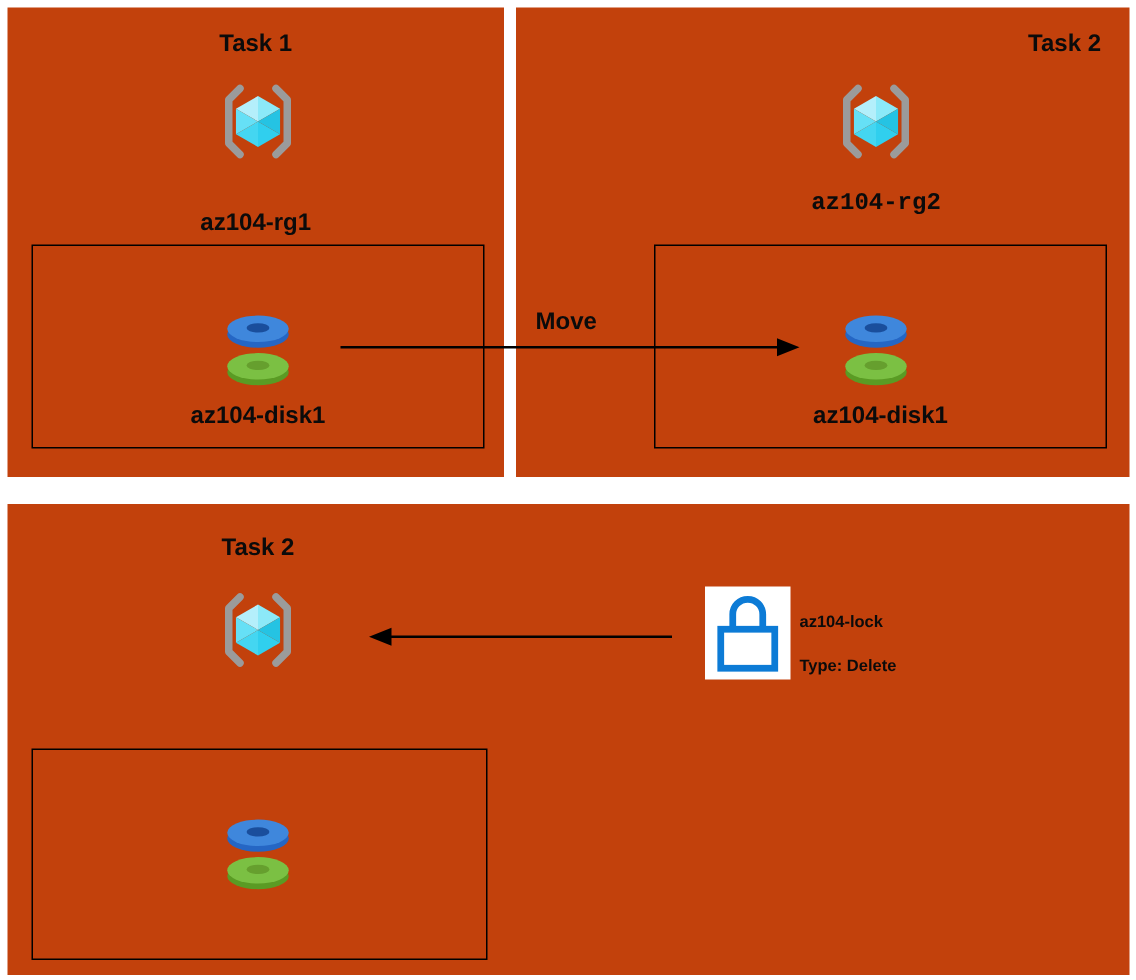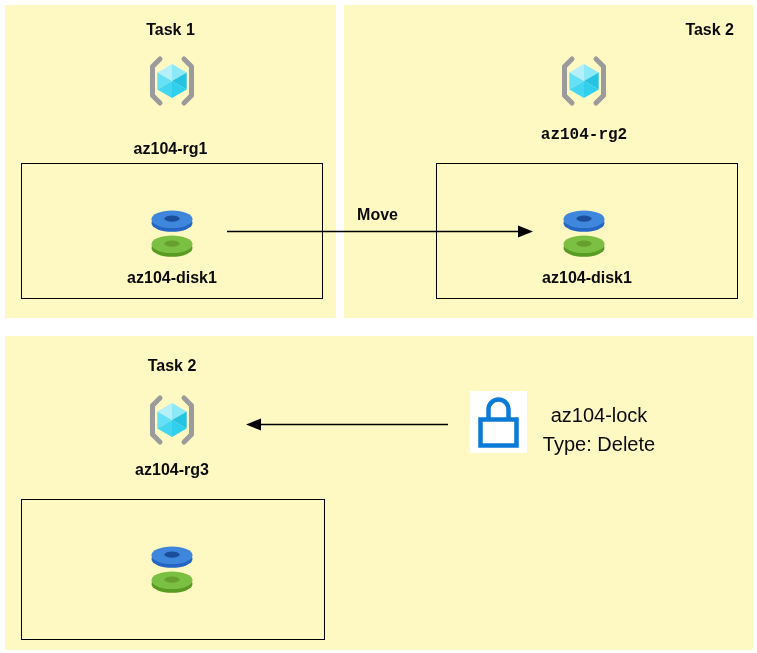--- a/index.html
+++ b/index.html
@@ -7,21 +7,21 @@
     position: relative;
     width: 757px;
     height: 653px;
     background: #ffffff;
     font-family: "Liberation Sans", sans-serif;
     color: #0b0b0b;
     overflow: hidden;
   }
   .panel {
     position: absolute;
-    background: #fef9c3;
+    background: #c2410c;
   }
   .panel-t1 { left: 5px;   top: 5px;   width: 331px; height: 313px; }
   .panel-t2 { left: 344px; top: 5px;   width: 409px; height: 313px; }
   .panel-t3 { left: 5px;   top: 336px; width: 748px; height: 314px; }
 
   .txt {
     position: absolute;
     font-weight: bold;
     font-size: 16px;
     line-height: 18px;
@@ -70,24 +70,24 @@
   .lock-tile {
     position: absolute;
     left: 470px; top: 391px;
     width: 57px; height: 62px;
     background: #ffffff;
   }
   .lock-text {
     position: absolute;
     left: 533px; top: 401px;
     width: 132px;
-    font-weight: normal;
-    font-size: 20px;
+    font-weight: bold;
+    font-size: 11px;
     line-height: 29px;
-    text-align: center;
+    text-align: left;
     white-space: nowrap;
   }
 </style>
 </head>
 <body>
 
 <svg width="0" height="0" style="position:absolute">
   <defs>
     <g id="rg-icon">
       <path d="M 17 6 L 9.5 13.5 L 9.5 42.5 L 17 50" fill="none" stroke="#9b9b9b" stroke-width="5" stroke-linecap="round" stroke-linejoin="round"></path>
@@ -140,21 +140,20 @@
       <use href="#disk-icon"></use>
     </svg>
     <div class="txt t2-disk-label">az104-disk1</div>
   </section>
 
   <section class="panel panel-t3">
     <div class="txt t3-title">Task 2</div>
     <svg class="icon t3-rg-icon" width="58" height="56" viewBox="0 0 58 56">
       <use href="#rg-icon"></use>
     </svg>
-    <div class="txt t3-rg-label">az104-rg3</div>
     <div class="inner-box t3-box"></div>
     <svg class="icon t3-disk-icon" width="58" height="52" viewBox="0 0 58 52">
       <use href="#disk-icon"></use>
     </svg>
   </section>
 
   <svg class="icon move-arrow-svg" width="312" height="17" viewBox="0 0 312 17">
     <line x1="2" y1="8.5" x2="295" y2="8.5" stroke="#000000" stroke-width="1.6"></line>
     <polygon points="308,8.5 293,2.5 293,14.5" fill="#000000"></polygon>
   </svg>

